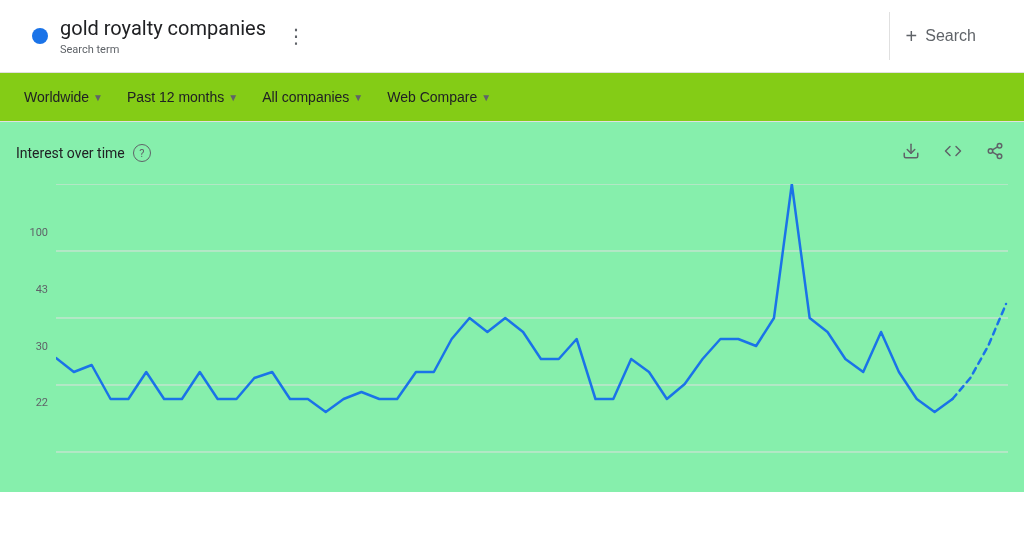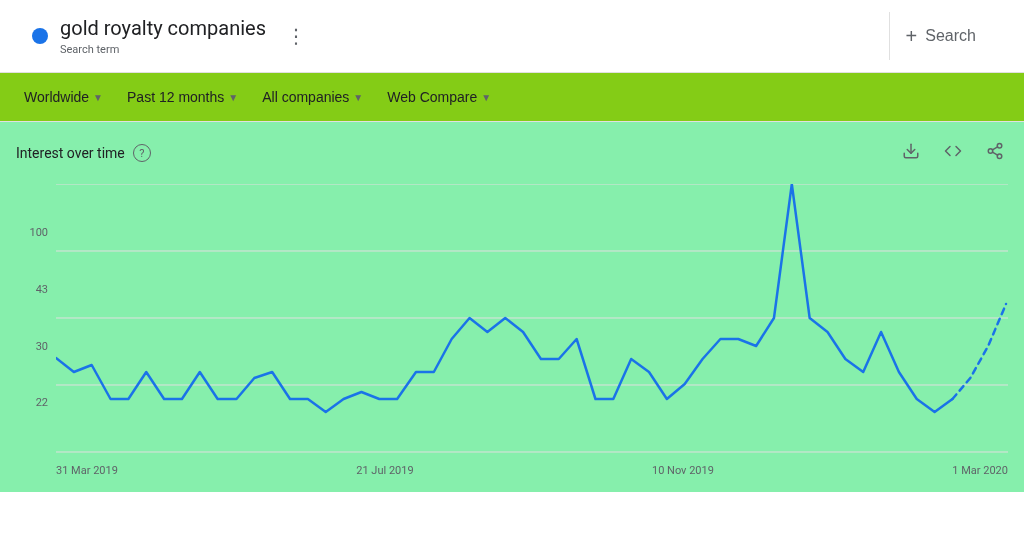--- a/index.html
+++ b/index.html
@@ -345,20 +345,14 @@
 
         <polyline fill="none" stroke="#1a73e8" stroke-width="2.5" stroke-dasharray="6,5" stroke-linejoin="round" stroke-linecap="round" points="
             904,215
             922,194
             940,162
             958,120
           "></polyline>
       </svg>
     </div>
 
-    <div class="x-axis-labels">
-      <span class="x-label">31 Mar 2019</span>
-      <span class="x-label">21 Jul 2019</span>
-      <span class="x-label">10 Nov 2019</span>
-      <span class="x-label">1 Mar 2020</span>
-    </div>
   </div>
 </div>
 
 </body></html>

